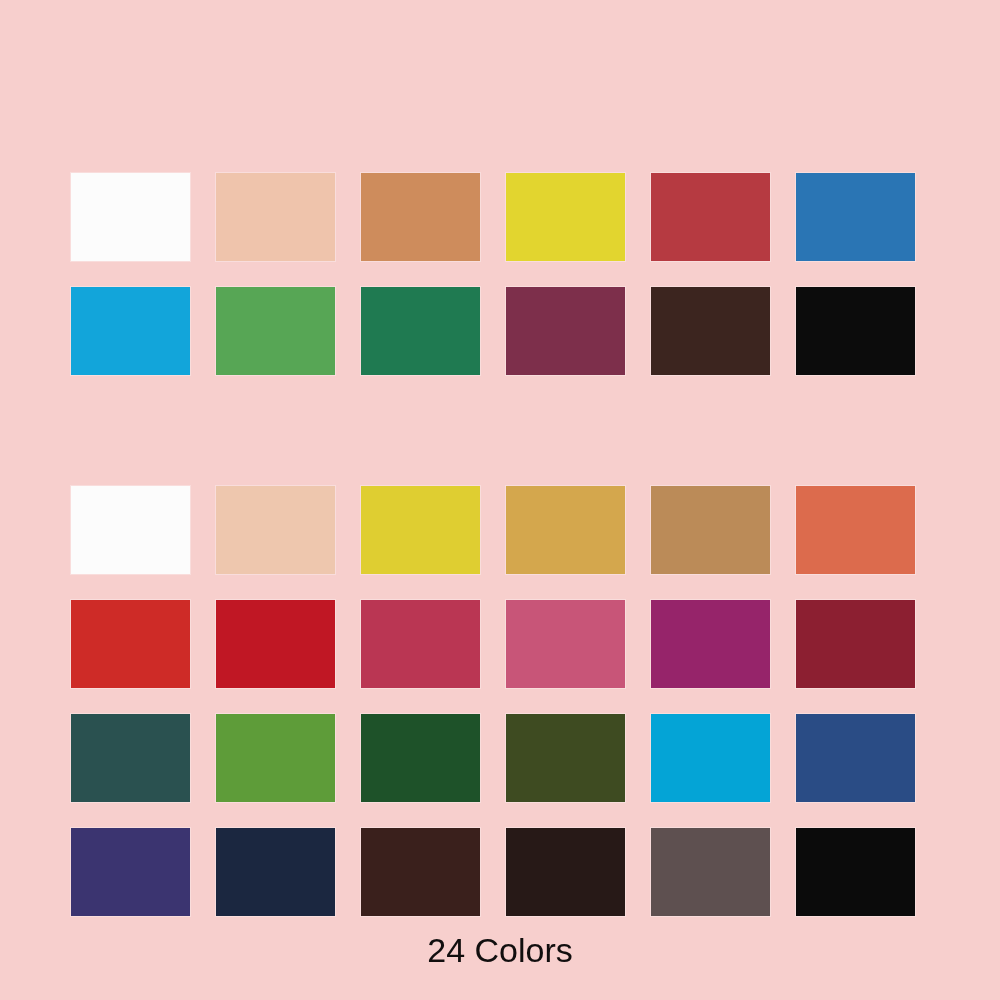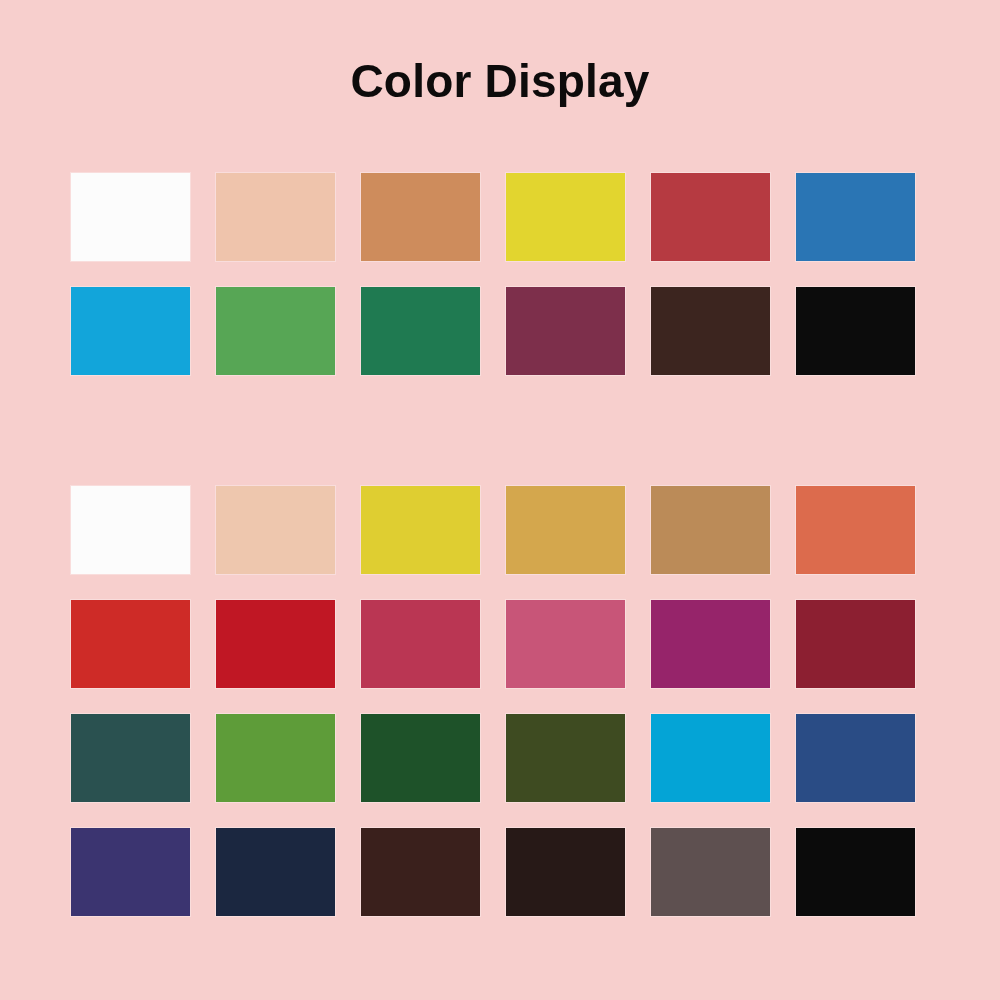--- a/index.html
+++ b/index.html
@@ -71,21 +71,20 @@
     white-space: nowrap;
   }
   #caption-12 { top: 411px; }
   #caption-24 { top: 933px; }
 </style>
 </head>
 <body style="background: rgb(247, 207, 205);">
 
 <div class="page">
 
-  <div class="page-title">Color Display</div>
 
   <div class="swatch-grid" id="grid-12" style="grid-template-columns: repeat(6, 119px);">
       <div class="swatch" title="#FCFCFC" style="background-color: rgb(252, 252, 252);"></div>
       <div class="swatch" title="#EFC4AC" style="background-color: rgb(239, 196, 172);"></div>
       <div class="swatch" title="#CE8C5C" style="background-color: rgb(206, 140, 92);"></div>
       <div class="swatch" title="#E2D52F" style="background-color: rgb(226, 213, 47);"></div>
       <div class="swatch" title="#B63A41" style="background-color: rgb(182, 58, 65);"></div>
       <div class="swatch" title="#2A75B4" style="background-color: rgb(42, 117, 180);"></div>
       <div class="swatch" title="#12A5DA" style="background-color: rgb(18, 165, 218);"></div>
       <div class="swatch" title="#57A655" style="background-color: rgb(87, 166, 85);"></div>
@@ -116,14 +115,15 @@
       <div class="swatch" title="#04A4D6" style="background-color: rgb(4, 164, 214);"></div>
       <div class="swatch" title="#2A4C85" style="background-color: rgb(42, 76, 133);"></div>
       <div class="swatch" title="#3B3470" style="background-color: rgb(59, 52, 112);"></div>
       <div class="swatch" title="#1B2740" style="background-color: rgb(27, 39, 64);"></div>
       <div class="swatch" title="#3A201C" style="background-color: rgb(58, 32, 28);"></div>
       <div class="swatch" title="#271917" style="background-color: rgb(39, 25, 23);"></div>
       <div class="swatch" title="#5E5050" style="background-color: rgb(94, 80, 80);"></div>
       <div class="swatch" title="#0B0B0B" style="background-color: rgb(11, 11, 11);"></div>
     </div>
 
+  <div class="set-caption" id="caption-24">24 Colors</div>
 
 </div>
 
 </body></html>

